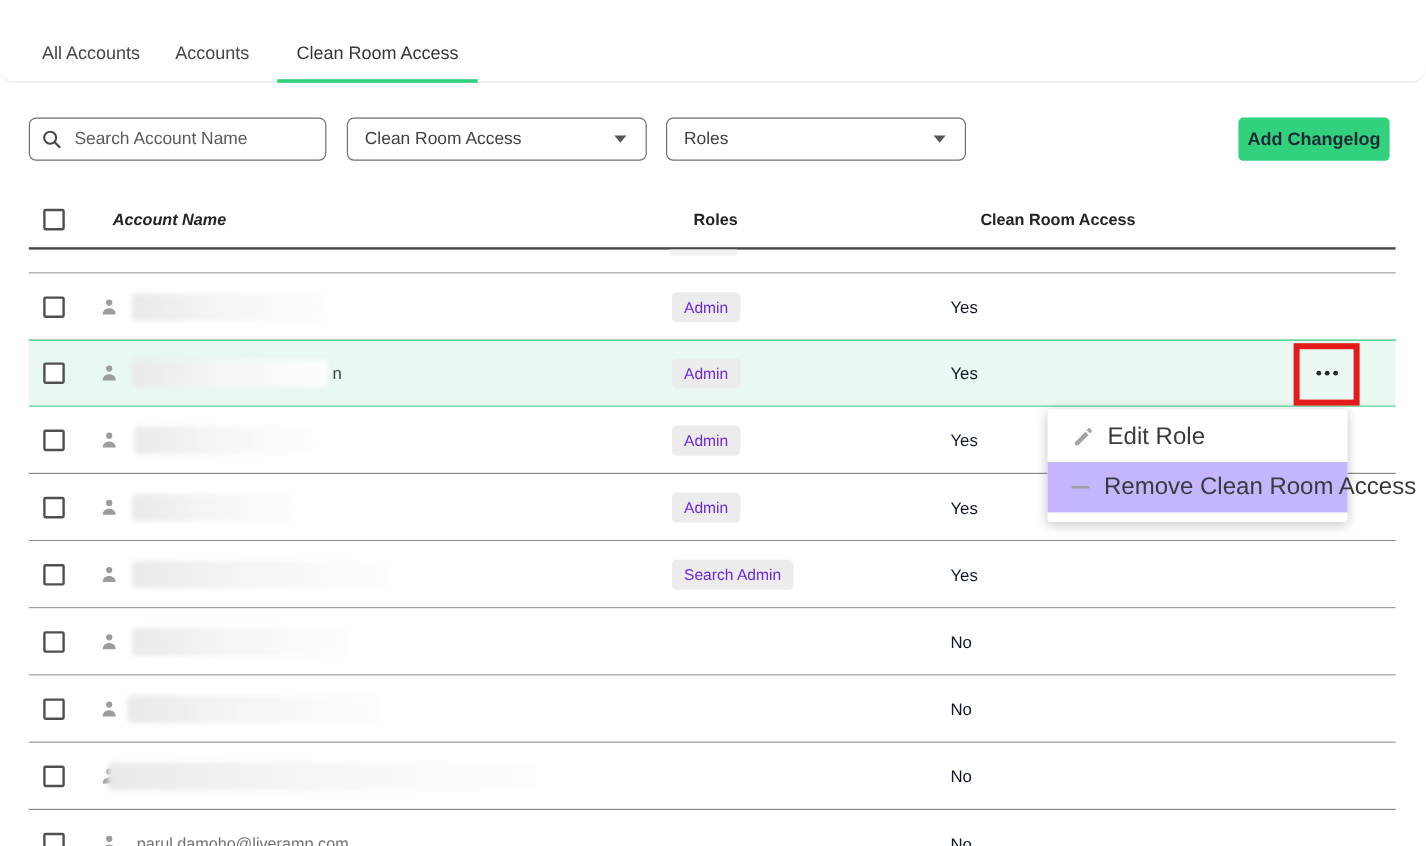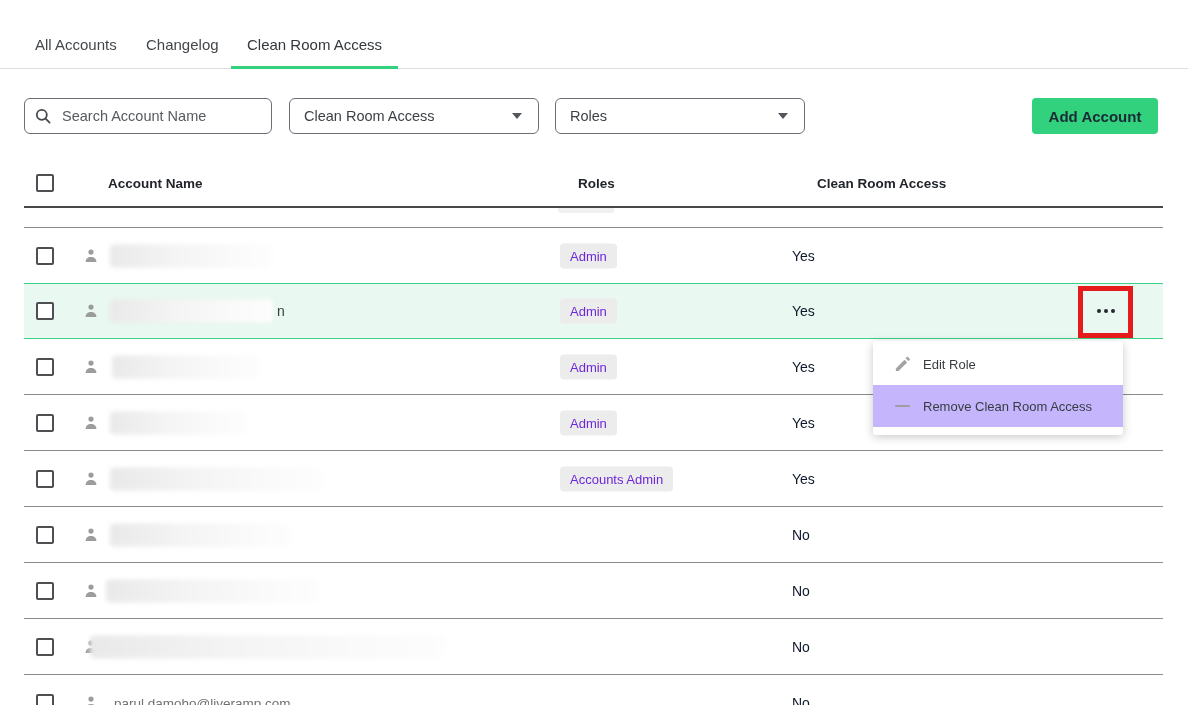--- a/index.html
+++ b/index.html
@@ -5,21 +5,21 @@
   * { box-sizing: border-box; }
   html,body { margin:0; padding:0; }
   body {
     width:1188px; height:705px; position:relative; overflow:hidden;
     background:#ffffff; font-family:"Liberation Sans", sans-serif;
     -webkit-font-smoothing:antialiased;
   }
 
   
   .tabbar { position:absolute; left:0; top:0; width:1188px; height:69px;
-            border-bottom:1px solid #dedede; }
+            border-bottom:1px solid #dedede;border-radius:12px; }
   .tab { position:absolute; top:36px; font-size:15px; color:#43474c; cursor:pointer; white-space:nowrap; }
   .tab:nth-child(1){ left:35px; }
   .tab:nth-child(2){ left:146px; }
   .tab:nth-child(3){ left:247px; }
   .tab.active { color:#33373c; }
   .tab.active::after { content:""; position:absolute; left:-16px; right:-16px; top:30px;
                        height:3px; background:var(--green,#31d17e); }
 
   
   .searchbox { position:absolute; left:24px; top:98px; width:248px; height:36px;
@@ -39,21 +39,21 @@
            border-top:6.5px solid #53575b; }
 
   .add-btn { position:absolute; left:1032px; top:98px; width:126px; height:36px;
              background:var(--green,#31d17e); border-radius:4px; display:flex; align-items:center;
              justify-content:center; font-size:15px; font-weight:bold; color:#1b2a35; cursor:pointer; }
 
   
   .table { position:absolute; left:24px; top:160px; width:1139px; }
   .thead { position:relative; height:48px; border-bottom:2px solid #46484a; }
   .th { position:absolute; top:50%; transform:translateY(-50%); font-size:13.5px; font-weight:bold; color:#212529; white-space:nowrap; }
-  .th.name   { left:84px; }
+  .th.name   { left:70px;font-style:italic; }
   .th.roles  { left:554px; }
   .th.access { left:793px; }
 
   .sliver { position:relative; height:20px; border-bottom:1px solid #8a8a8a; }
   .badge-remnant { position:absolute; left:534px; top:0; width:56px; height:5px;
                    background:#f0f0f0; border-radius:0 0 3px 3px; }
 
   .trow { position:relative; height:56px; border-bottom:1px solid #8a8a8a; background:#fff; }
   .trow.highlight { background:var(--hl-bg,#e9f8f0); border-top:1px solid var(--hl-bd,#3bd184);
                     border-bottom:1px solid var(--hl-bd,#3bd184); margin-top:-1px; }
@@ -77,35 +77,35 @@
   .access-val { position:absolute; left:768px; top:50%; transform:translateY(-50%); font-size:14px; color:#0f172a; }
 
   .dots { position:absolute; left:1054px; top:50%; transform:translateY(-50%); width:55px; height:52px;
           display:flex; align-items:center; justify-content:center; gap:3px; cursor:pointer; }
   .dots i { width:4px; height:4px; border-radius:50%; background:#26292c; }
 
   
   .menu { position:absolute; left:873px; top:341px; width:250px; background:#fff; border-radius:3px;
           box-shadow:0 2px 10px rgba(0,0,0,0.22); padding:2px 0 8px 0; z-index:40; }
   .menu-item { position:relative; height:42px; display:flex; align-items:center; padding-left:20px;
-               gap:12px; font-size:13px; color:#383c41; cursor:pointer; white-space:nowrap; }
+               gap:12px; font-size:20px; color:#383c41; cursor:pointer; white-space:nowrap; }
   .menu-item.hovered { background:#c4b5fd; }
   .mi-icon { width:18px; display:flex; align-items:center; justify-content:center; }
   .dash { width:15px; height:2.5px; background:#9e9e9e; border-radius:1px; }
 
   
   .red-box { position:absolute; left:1078px; top:286px; width:55px; height:52px;
              border:5px solid var(--red,#e41a1b); z-index:60; pointer-events:none; }
 </style>
 </head>
 <body>
 
 <div class="tabbar" id="tabbar">
     <span class="tab">All Accounts</span>
-    <span class="tab">Changelog</span>
+    <span class="tab">Accounts</span>
     <span class="tab active">Clean Room Access</span>
   </div>
 
 <div class="searchbox">
   <svg width="16" height="16" viewBox="0 0 16 16">
     <circle cx="6.8" cy="6.8" r="5" fill="none" stroke="#46494d" stroke-width="1.8"></circle>
     <line x1="10.6" y1="10.6" x2="14.6" y2="14.6" stroke="#46494d" stroke-width="1.8" stroke-linecap="round"></line>
   </svg>
   <input type="text" value="" placeholder="Search Account Name" style="">
 </div>
@@ -113,21 +113,21 @@
 <div class="dropdown dd1">
   <span class="ddlabel">Clean Room Access</span>
   <span class="caret"></span>
 </div>
 
 <div class="dropdown dd2">
   <span class="ddlabel">Roles</span>
   <span class="caret"></span>
 </div>
 
-<div class="add-btn">Add Account</div>
+<div class="add-btn">Add Changelog</div>
 
 <div class="table">
   <div class="thead">
     <span class="cb"></span>
     <span class="th name">Account Name</span>
     <span class="th roles">Roles</span>
     <span class="th access">Clean Room Access</span>
   </div>
   <div class="sliver">
     <span class="badge-remnant"></span>
@@ -179,21 +179,21 @@
         <span class="badge">Admin</span>
         <span class="access-val">Yes</span>
       </div>
       <div class="trow">
         <span class="cb"></span>
         <span class="avatar"><svg width="16" height="16" viewBox="0 0 16 16" fill="#9c9c9c">
             <circle cx="8" cy="4.1" r="2.6"></circle>
             <path d="M2.6 14 C2.6 10.7 5 8.9 8 8.9 C11 8.9 13.4 10.7 13.4 14 Z"></path>
           </svg></span>
         <span class="blur" style="left:86px;width:212px"></span>
-        <span class="badge">Accounts Admin</span>
+        <span class="badge">Search Admin</span>
         <span class="access-val">Yes</span>
       </div>
       <div class="trow">
         <span class="cb"></span>
         <span class="avatar"><svg width="16" height="16" viewBox="0 0 16 16" fill="#9c9c9c">
             <circle cx="8" cy="4.1" r="2.6"></circle>
             <path d="M2.6 14 C2.6 10.7 5 8.9 8 8.9 C11 8.9 13.4 10.7 13.4 14 Z"></path>
           </svg></span>
         <span class="blur" style="left:86px;width:180px"></span>
         <span class="access-val">No</span>

